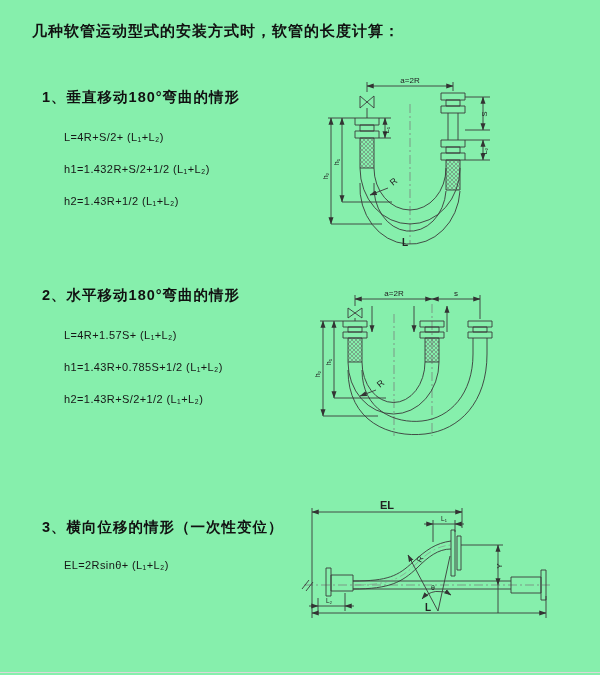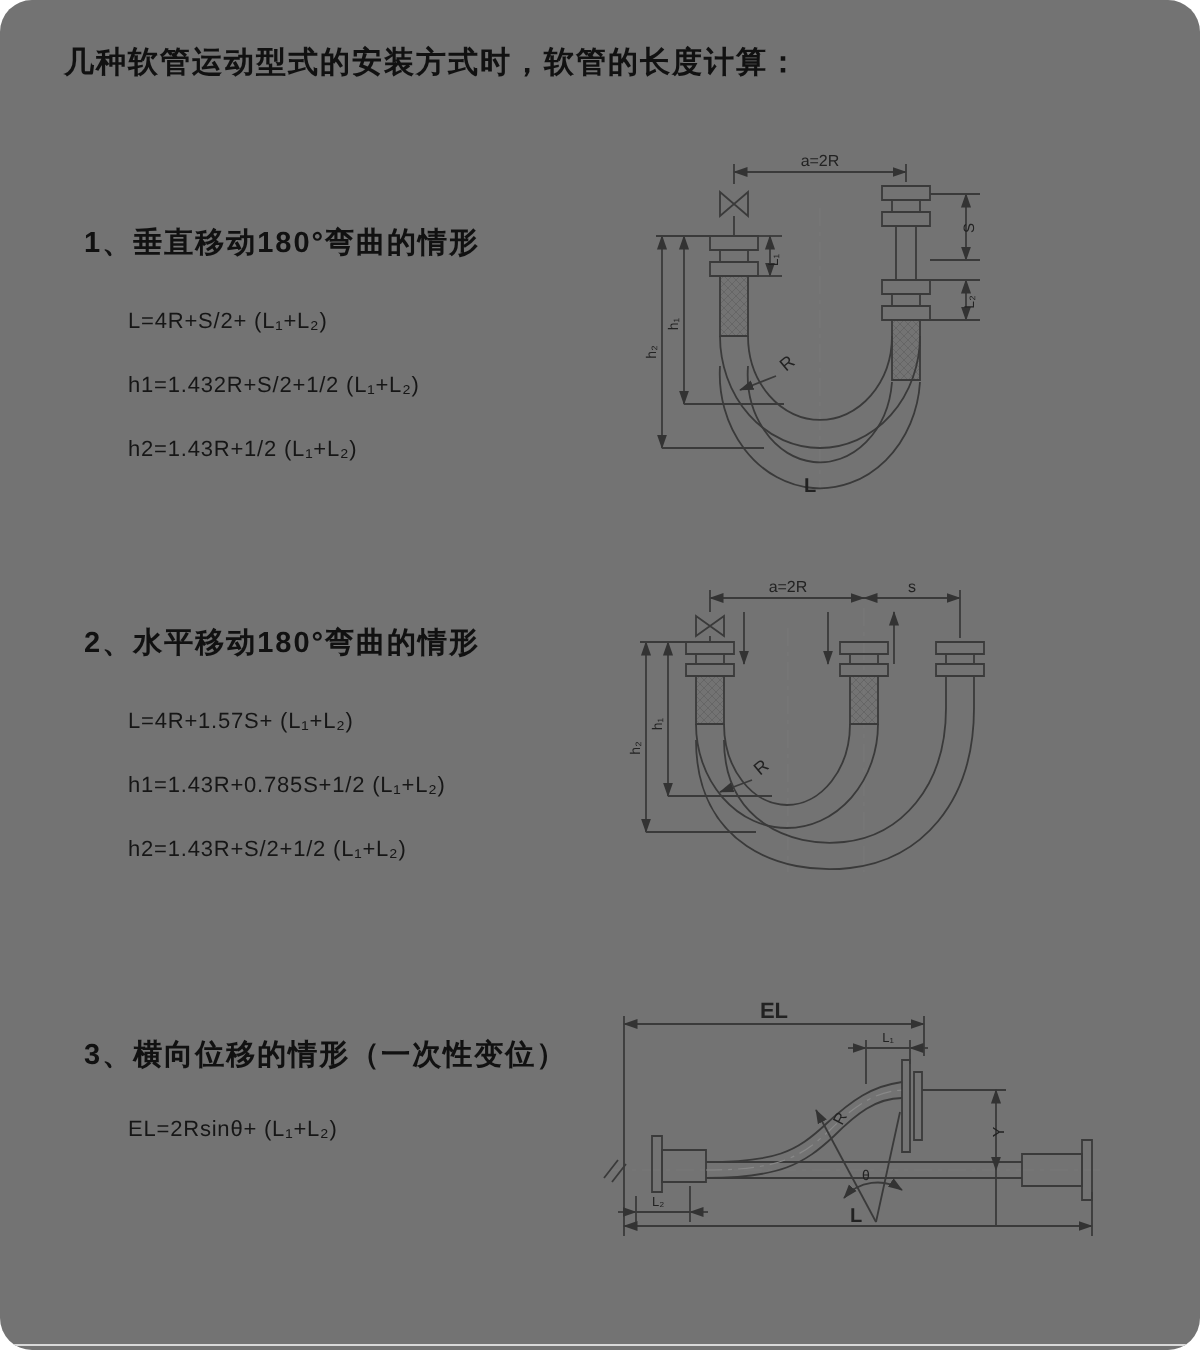--- a/index.html
+++ b/index.html
@@ -1,26 +1,26 @@
 <!DOCTYPE html>
 <html><head>
 <meta charset="utf-8">
 <style>
   html,body{margin:0;padding:0;background:#fff;}
   .page{
-    position:relative;width:600px;height:675px;background:#737373;
-    font-family:"Liberation Sans", sans-serif;color:#1a1a1a;overflow:hidden;border-radius:16px;
+    position:relative;width:600px;height:675px;background:#86efac;
+    font-family:"Liberation Sans", sans-serif;color:#1a1a1a;overflow:hidden;
   }
   .doc-title{
     position:absolute;left:32px;top:22px;font-size:15px;font-weight:700;
     letter-spacing:1px;color:#111;
   }
   .section{position:absolute;left:42px;}
-  .sec1{top:112px;}
-  .sec2{top:312px;}
+  .sec1{top:88px;}
+  .sec2{top:286px;}
   .sec3{top:518px;}
   .sec-heading{font-size:14.5px;font-weight:700;letter-spacing:1px;color:#111;margin:0 0 14px 0;}
   .formula{font-size:11px;font-weight:500;color:#161616;margin:0 0 0 22px;letter-spacing:0.4px;}
   .sec1 .formula,.sec2 .formula{line-height:32px;}
   .sec3 .formula{line-height:28.5px;}
   .diagram{position:absolute;text-align:right;}
   .d1{left:308px;top:64px;}
   .d2{left:310px;top:286px;}
   .d3{left:298px;top:500px;}
   svg{display:block;}

